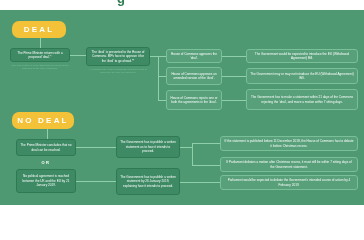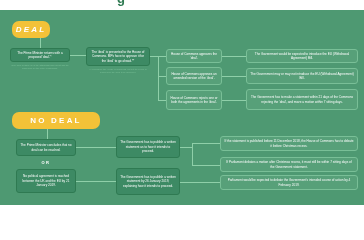--- a/index.html
+++ b/index.html
@@ -67,21 +67,21 @@
 <body>
 
 <div class="page">
 
   <div class="title-crop">
     <div class="glyph">g</div>
   </div>
 
   <div class="board">
 
-    <div class="pill" style="left:12px;top:11px;width:38px;height:17px;font-style:italic;">
+    <div class="pill" style="left:12px;top:11px;width:54px;height:17px;">
       <span>DEAL</span>
     </div>
 
     <div class="ln v" style="left:40px;top:28px;height:10px;"></div>
 
     <div class="box dark" style="left:10px;top:38px;width:60px;height:14px;">
       <span>The Prime Minister returns with a proposed 'deal'.*</span>
     </div>
     <div class="note" style="left:10px;top:54px;width:60px;">*The 'deal' is made up of the withdrawal agreement and the framework for the future relationship.</div>
 
@@ -115,21 +115,21 @@
 
     <div class="ln h" style="left:158px;top:90px;width:8px;"></div>
     <div class="box lite" style="left:166px;top:80px;width:56px;height:20px;">
       <span>House of Commons rejects one or both the agreements in the 'deal'.</span>
     </div>
     <div class="ln h" style="left:222px;top:90px;width:24px;"></div>
     <div class="box lite" style="left:246px;top:79px;width:112px;height:21px;">
       <span>The Government has to make a statement within 21 days of the Commons rejecting the 'deal', and move a motion within 7 sitting days.</span>
     </div>
 
-    <div class="pill" style="left:12px;top:102px;width:88px;height:17px;">
+    <div class="pill" style="left:12px;top:102px;width:62px;height:17px;">
       <span>NO DEAL</span>
     </div>
 
     <div class="ln v" style="left:47px;top:119px;height:10px;"></div>
 
     <div class="box dark" style="left:16px;top:129px;width:60px;height:17px;">
       <span>The Prime Minister concludes that no deal can be reached.</span>
     </div>
 
     <div class="or" style="left:16px;top:150px;width:60px;">OR</div>

